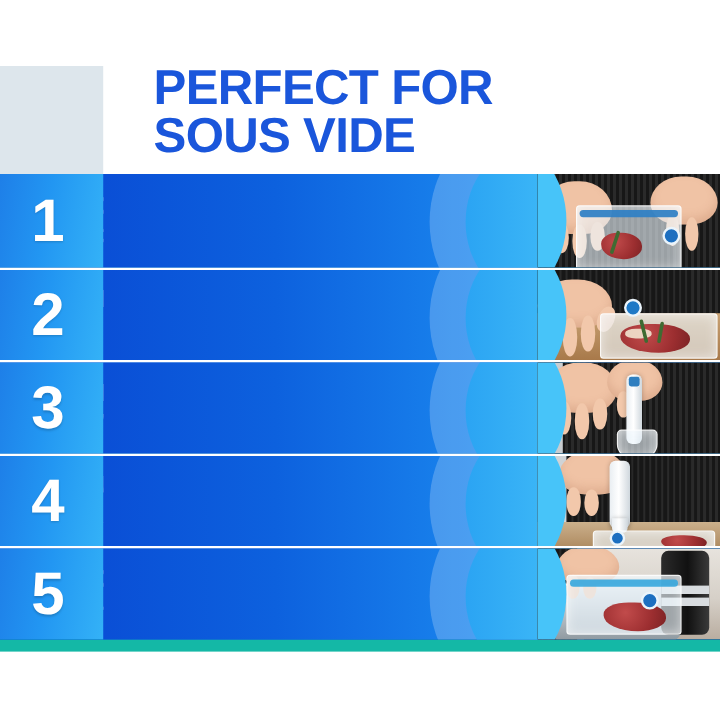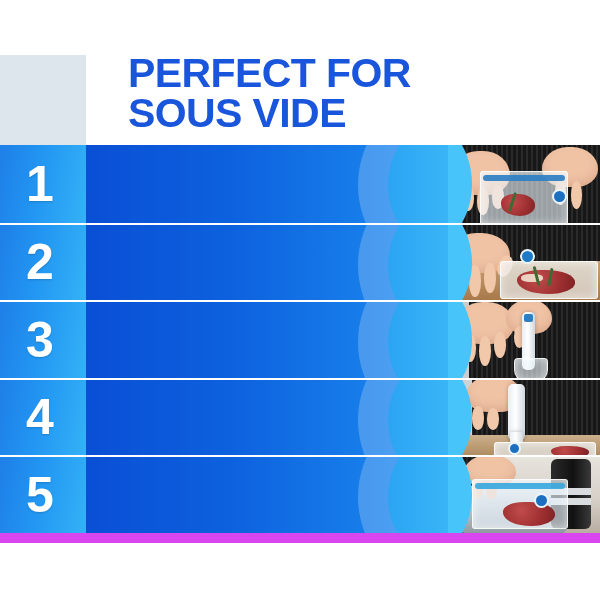--- a/index.html
+++ b/index.html
@@ -12,21 +12,21 @@
     height: 600px;
     overflow: hidden;
     font-family: "Liberation Sans", sans-serif;
     -webkit-font-smoothing: antialiased;
   }
 
   #infographic {
     position: relative;
     width: 600px;
     height: 600px;
-    background: #d946ef;
+    background: #14b8a6;
   }
 
   
   .header {
     position: absolute;
     left: 0;
     top: 0;
     width: 600px;
     height: 145px;
     background: #ffffff;

